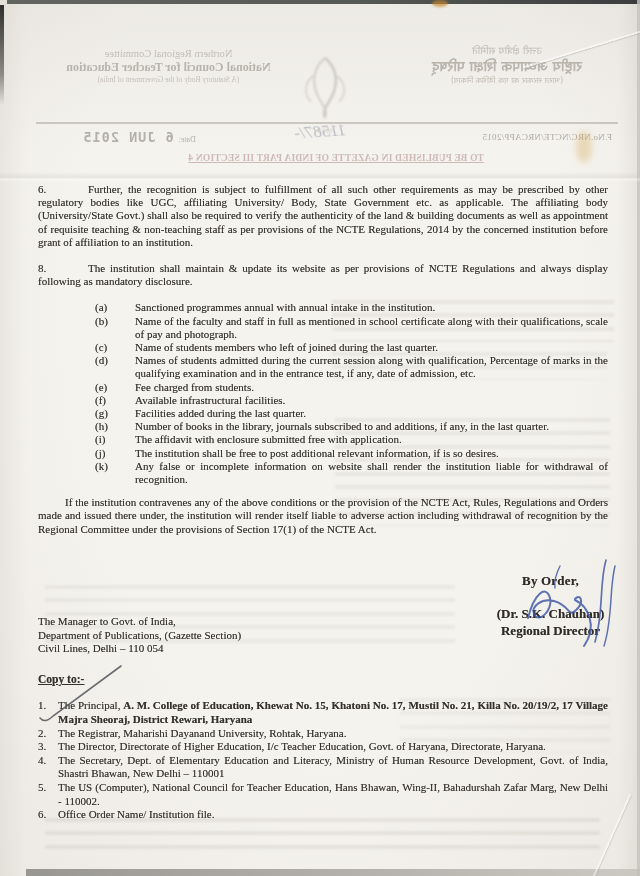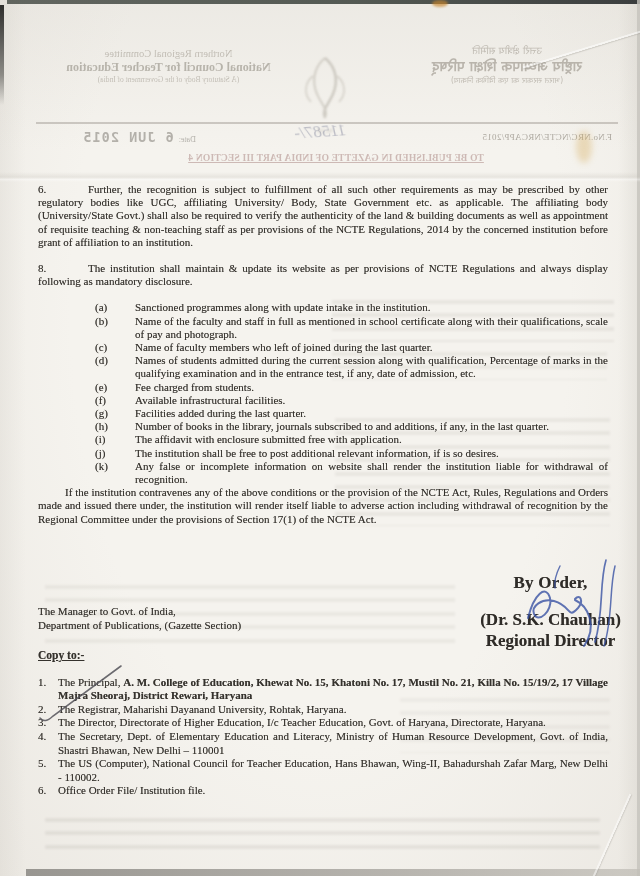--- a/index.html
+++ b/index.html
@@ -63,31 +63,31 @@
   
   .content{position:absolute;left:38px;right:32px;top:183px;color:#35322d;
     font-size:11px;line-height:13.2px;text-align:justify;
     text-shadow:0 0 .4px rgba(53,50,45,.55);}
   .para{margin:0 0 13px 0;}
   .pnum{display:inline-block;width:50px;}
   .dlist{margin:12px 0 0 57px;}
   .ditem{display:flex;}
   .ditem .lbl{flex:0 0 40px;}
   .ditem .txt{flex:1;text-align:justify;}
-  .closing{text-indent:27px;}
+  .closing{margin-top:10px;text-indent:27px;}
   .addressee{margin-top:79px;line-height:13.8px;text-align:left;}
   .copyhead{margin-top:17px;font-weight:bold;text-decoration:underline;font-size:11.5px;}
   .clist{margin-top:13px;line-height:13.6px;}
   .citem{display:flex;}
   .citem .num{flex:0 0 20px;}
   .citem .txt{flex:1;text-align:justify;}
   .b{font-weight:bold;}
   
   .sigblock{position:absolute;left:468px;top:573px;width:165px;text-align:center;
-    color:#2f2c28;font-size:17px;font-weight:bold;text-shadow:0 0 .4px rgba(47,44,40,.5);}
+    color:#2f2c28;font-size:13px;font-weight:bold;text-shadow:0 0 .4px rgba(47,44,40,.5);}
   .sigblock .byorder{margin-bottom:17px;letter-spacing:.2px;}
   .sigblock .title{margin-top:1px;}
   .sig-svg{position:absolute;left:520px;top:556px;width:110px;height:100px;opacity:.8;filter:blur(.3px);}
   .tick-svg{position:absolute;left:34px;top:662px;width:95px;height:64px;opacity:.85;}
 </style>
 </head>
 <body>
 
 <div class="page">
 
@@ -125,29 +125,29 @@
   <div class="btlines" style="left:400px;top:698px;width:210px;height:55px;opacity:.35"></div>
   <div class="btlines" style="left:45px;top:818px;width:555px;height:32px;opacity:.6"></div>
 
   <div class="content">
     <p class="para"><span class="pnum">6.</span><span>Further, the recognition is subject to fulfillment of all such other requirements as may be prescribed by other regulatory bodies like UGC, affiliating University/ Body, State Government etc. as applicable. The affiliating body (University/State Govt.) shall also be required to verify the authenticity of the land &amp; building documents as well as appointment of requisite teaching &amp; non-teaching staff as per provisions of the NCTE Regulations, 2014 by the concerned institution before grant of affiliation to an  institution.</span></p>
     <p class="para" style="margin-bottom:13px"><span class="pnum">8.</span><span>The institution shall maintain &amp; update its website as per provisions of NCTE Regulations and always display following as mandatory disclosure.</span></p>
 
     <div class="dlist">
       <div class="ditem">
           <span class="lbl">(a)</span>
-          <span class="txt">Sanctioned programmes along with update intake in the institution.</span>
+          <span class="txt">Sanctioned programmes annual with annual intake in the institution.</span>
         </div>
       <div class="ditem">
           <span class="lbl">(b)</span>
           <span class="txt">Name of the faculty and staff in full as mentioned in school certificate along with their qualifications, scale of pay and photograph.</span>
         </div>
       <div class="ditem">
           <span class="lbl">(c)</span>
-          <span class="txt">Name of faculty members who left of joined during the last quarter.</span>
+          <span class="txt">Name of students members who left of joined during the last quarter.</span>
         </div>
       <div class="ditem">
           <span class="lbl">(d)</span>
           <span class="txt">Names of students admitted during the current session along with qualification, Percentage of marks in the qualifying examination and in the entrance test, if any, date of admission, etc.</span>
         </div>
       <div class="ditem">
           <span class="lbl">(e)</span>
           <span class="txt">Fee charged from students.</span>
         </div>
       <div class="ditem">
@@ -174,48 +174,49 @@
           <span class="lbl">(k)</span>
           <span class="txt">Any false or incomplete information on website shall render the institution liable for withdrawal of recognition.</span>
         </div>
     </div>
 
     <p class="para closing">If the institution contravenes any of the above conditions or the provision of the NCTE Act, Rules, Regulations and Orders made and issued there under, the institution will render itself liable to adverse action including withdrawal of recognition by the Regional Committee under the provisions of Section 17(1) of the NCTE Act.</p>
 
     <div class="addressee">
       <div>The Manager to Govt. of India,</div>
       <div>Department of Publications, (Gazette Section)</div>
+      <div>Civil Lines, Delhi – 110 054</div>
     </div>
 
     <div class="copyhead">Copy to:-</div>
 
     <div class="clist">
       <div class="citem">
           <span class="num">1.</span>
-          <span class="txt"><span>The Principal, </span><span class="b">A. M. College of Education, Khewat No. 15, Khatoni No. 17, Mustil No. 21, Killa No. 15/19/2, 17 Village Majra Sheoraj, District Rewari, Haryana</span></span>
+          <span class="txt"><span>The Principal, </span><span class="b">A. M. College of Education, Khewat No. 15, Khatoni No. 17, Mustil No. 21, Killa No. 20/19/2, 17 Village Majra Sheoraj, District Rewari, Haryana</span></span>
         </div>
       <div class="citem">
           <span class="num">2.</span>
           <span class="txt">The Registrar, Maharishi Dayanand University, Rohtak, Haryana.</span>
         </div>
       <div class="citem">
           <span class="num">3.</span>
           <span class="txt">The Director, Directorate of Higher Education, I/c Teacher Education, Govt. of Haryana, Directorate, Haryana.</span>
         </div>
       <div class="citem">
           <span class="num">4.</span>
           <span class="txt">The Secretary, Dept. of Elementary Education and Literacy, Ministry of Human Resource Development, Govt. of  India, Shastri Bhawan, New Delhi – 110001</span>
         </div>
       <div class="citem">
           <span class="num">5.</span>
           <span class="txt">The US (Computer), National Council for Teacher Education, Hans Bhawan, Wing-II, Bahadurshah Zafar Marg, New Delhi -  110002.</span>
         </div>
       <div class="citem">
           <span class="num">6.</span>
-          <span class="txt">Office Order File/ Institution file.</span>
+          <span class="txt">Office Order Name/ Institution file.</span>
         </div>
     </div>
   </div>
 
   <div class="sigblock">
     <div class="byorder">By Order,</div>
     <div class="name">(Dr. S.K. Chauhan)</div>
     <div class="title">Regional Director</div>
   </div>
   <svg class="sig-svg" viewBox="0 0 110 100">

